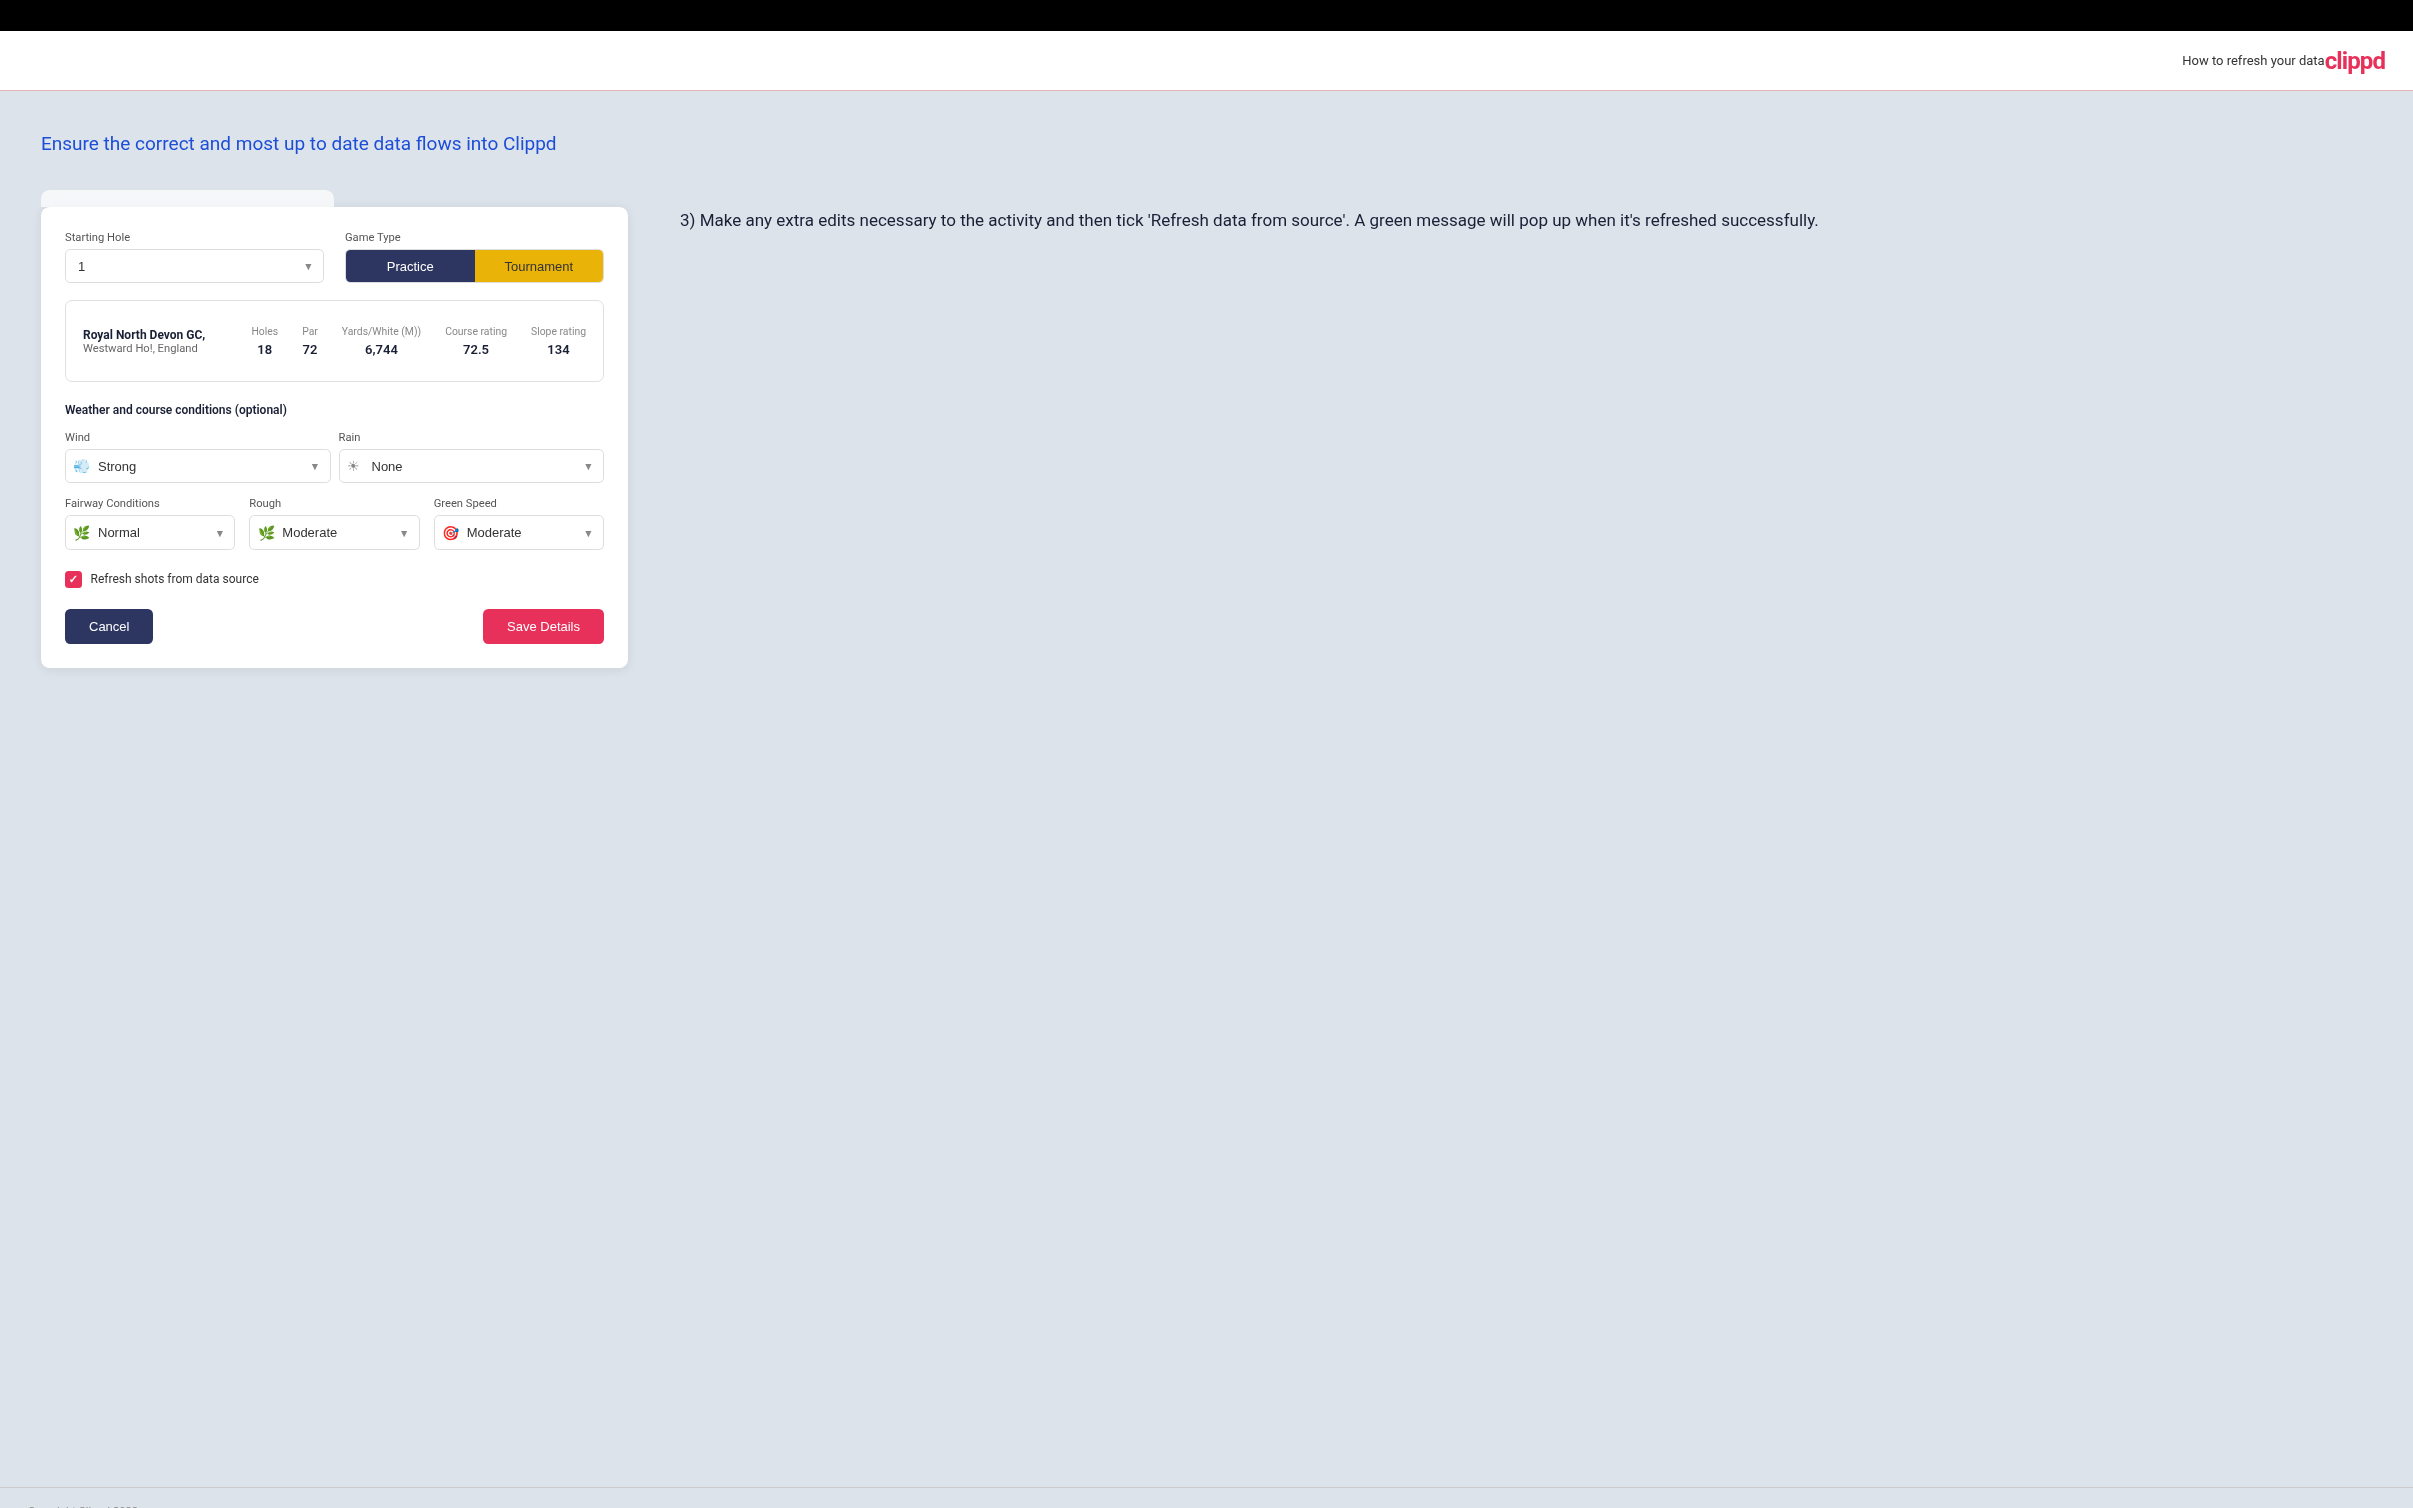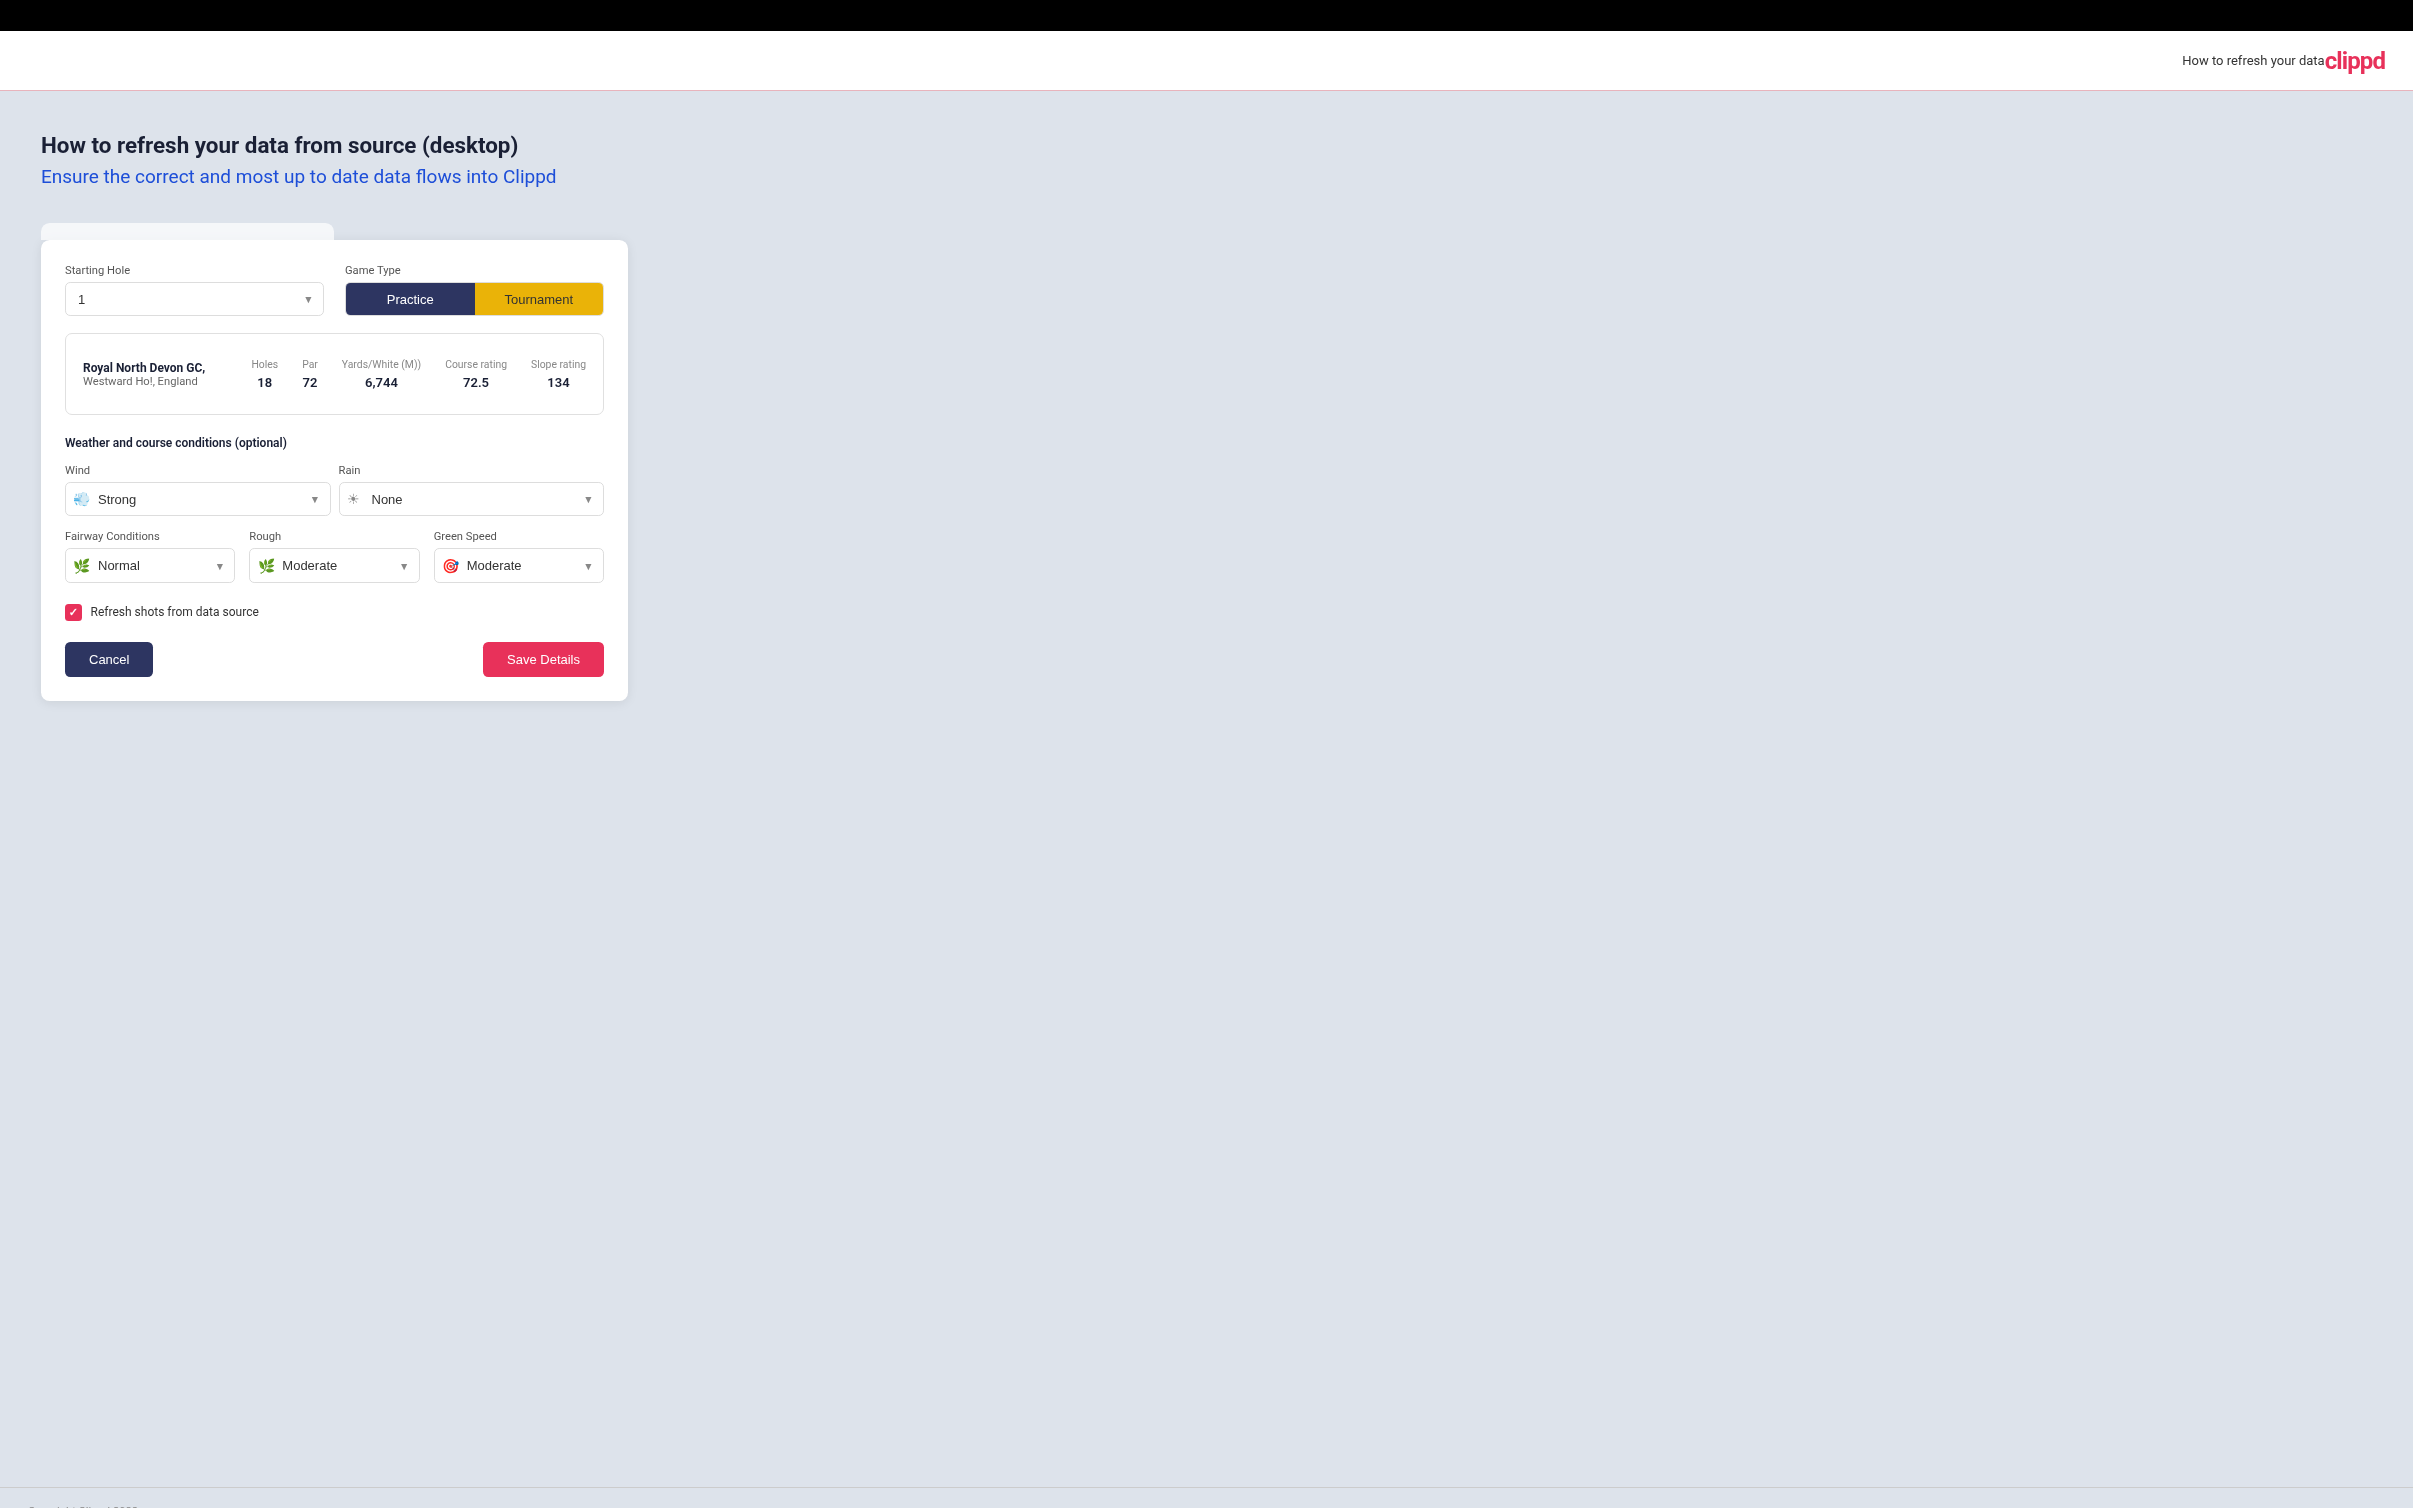--- a/index.html
+++ b/index.html
@@ -278,21 +278,20 @@
 <body>
 
 <div class="top-bar"></div>
 
 <div class="header">
   <span class="header-title">How to refresh your data</span>
   <span class="logo">clippd</span>
 </div>
 
 <div class="main-content">
-  <h1 class="page-heading">How to refresh your data from source (desktop)</h1>
   <p class="page-subheading">Ensure the correct and most up to date data flows into Clippd</p>
 
   <div class="content-area">
 
     <div>
 
       <div class="top-partial-card"></div>
       <div class="form-card">
 
         <div class="form-row">
@@ -420,19 +419,22 @@
         </div>
 
         <div class="form-actions">
           <button class="btn-cancel">Cancel</button>
           <button class="btn-save">Save Details</button>
         </div>
 
       </div>
     </div>
 
+    <div class="instruction-panel">
+      <p class="instruction-text">3) Make any extra edits necessary to the activity and then tick 'Refresh data from source'. A green message will pop up when it's refreshed successfully.</p>
+    </div>
   </div>
 </div>
 
 <div class="footer">
   <span class="footer-text">Copyright Clippd 2022</span>
 </div>
 
 
 </body></html>

